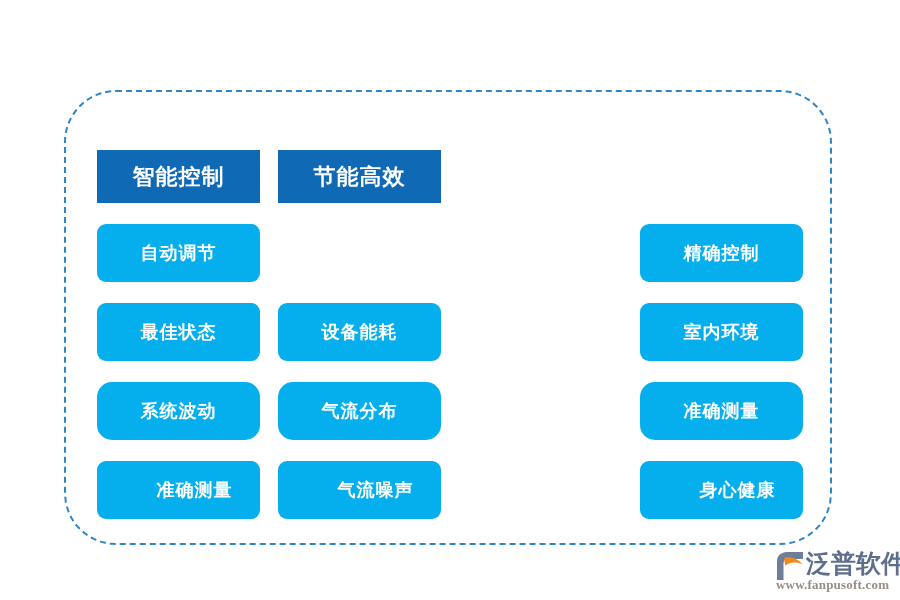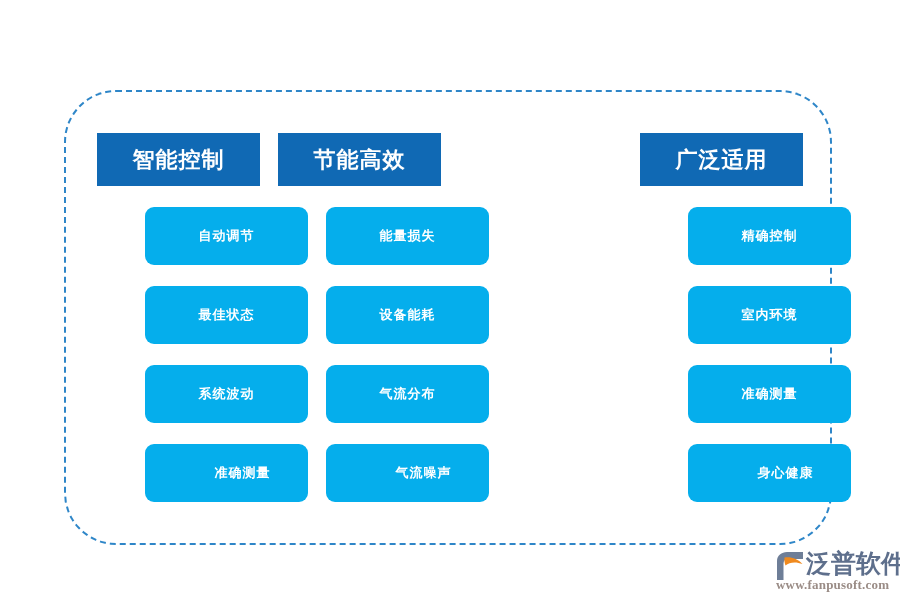--- a/index.html
+++ b/index.html
@@ -49,21 +49,21 @@
     border: 2px dashed #2E86C8;
     border-radius: 52px;
     box-sizing: border-box;
     background: transparent;
   }
 
   
   #matrix {
     position: absolute;
     left: 97px;
-    top: 133px;
+    top: 150px;
     width: 704px;
     height: 423px;
   }
 
   .matrix-col {
     position: absolute;
     top: 0;
     width: 163px;
     height: 369px;
   }
@@ -97,30 +97,29 @@
     left: 0;
     width: 163px;
     height: 58px;
     background: #05AEEC;
     border-radius: 9px;
     display: flex;
     align-items: center;
     justify-content: center;
     color: #ffffff;
     font-family: Liberation Mono, monospace;
-    font-size: 13px;
+    font-size: 18px;
     font-weight: 700;
     letter-spacing: 1px;
     white-space: nowrap;
     box-sizing: border-box;
-    margin-left: 48px;
   }
   .item-cell.r0 { top: 74px; }
   .item-cell.r1 { top: 153px; }
-  .item-cell.r2 { top: 232px; }
+  .item-cell.r2 { top: 232px; border-radius: 15px; }
   .item-cell.r3 { top: 311px; padding-left: 32px; }
 
   
   #brand-logo {
     position: absolute;
     left: 774px;
     top: 549px;
     width: 135px;
     height: 44px;
   }
@@ -168,29 +167,27 @@
     <div class="matrix-col c0">
       <div class="header-cell">智能控制</div>
       <div class="item-cell r0">自动调节</div>
       <div class="item-cell r1">最佳状态</div>
       <div class="item-cell r2">系统波动</div>
       <div class="item-cell r3">准确测量</div>
     </div>
 
     <div class="matrix-col c1">
       <div class="header-cell">节能高效</div>
-      <div class="item-cell r0">能量损失</div>
       <div class="item-cell r1">设备能耗</div>
       <div class="item-cell r2">气流分布</div>
       <div class="item-cell r3">气流噪声</div>
     </div>
 
 
     <div class="matrix-col c3">
-      <div class="header-cell">广泛适用</div>
       <div class="item-cell r0">精确控制</div>
       <div class="item-cell r1">室内环境</div>
       <div class="item-cell r2">准确测量</div>
       <div class="item-cell r3">身心健康</div>
     </div>
 
   </div>
 
   <div id="brand-logo">
     <svg id="logo-mark" viewBox="0 0 32 30">

